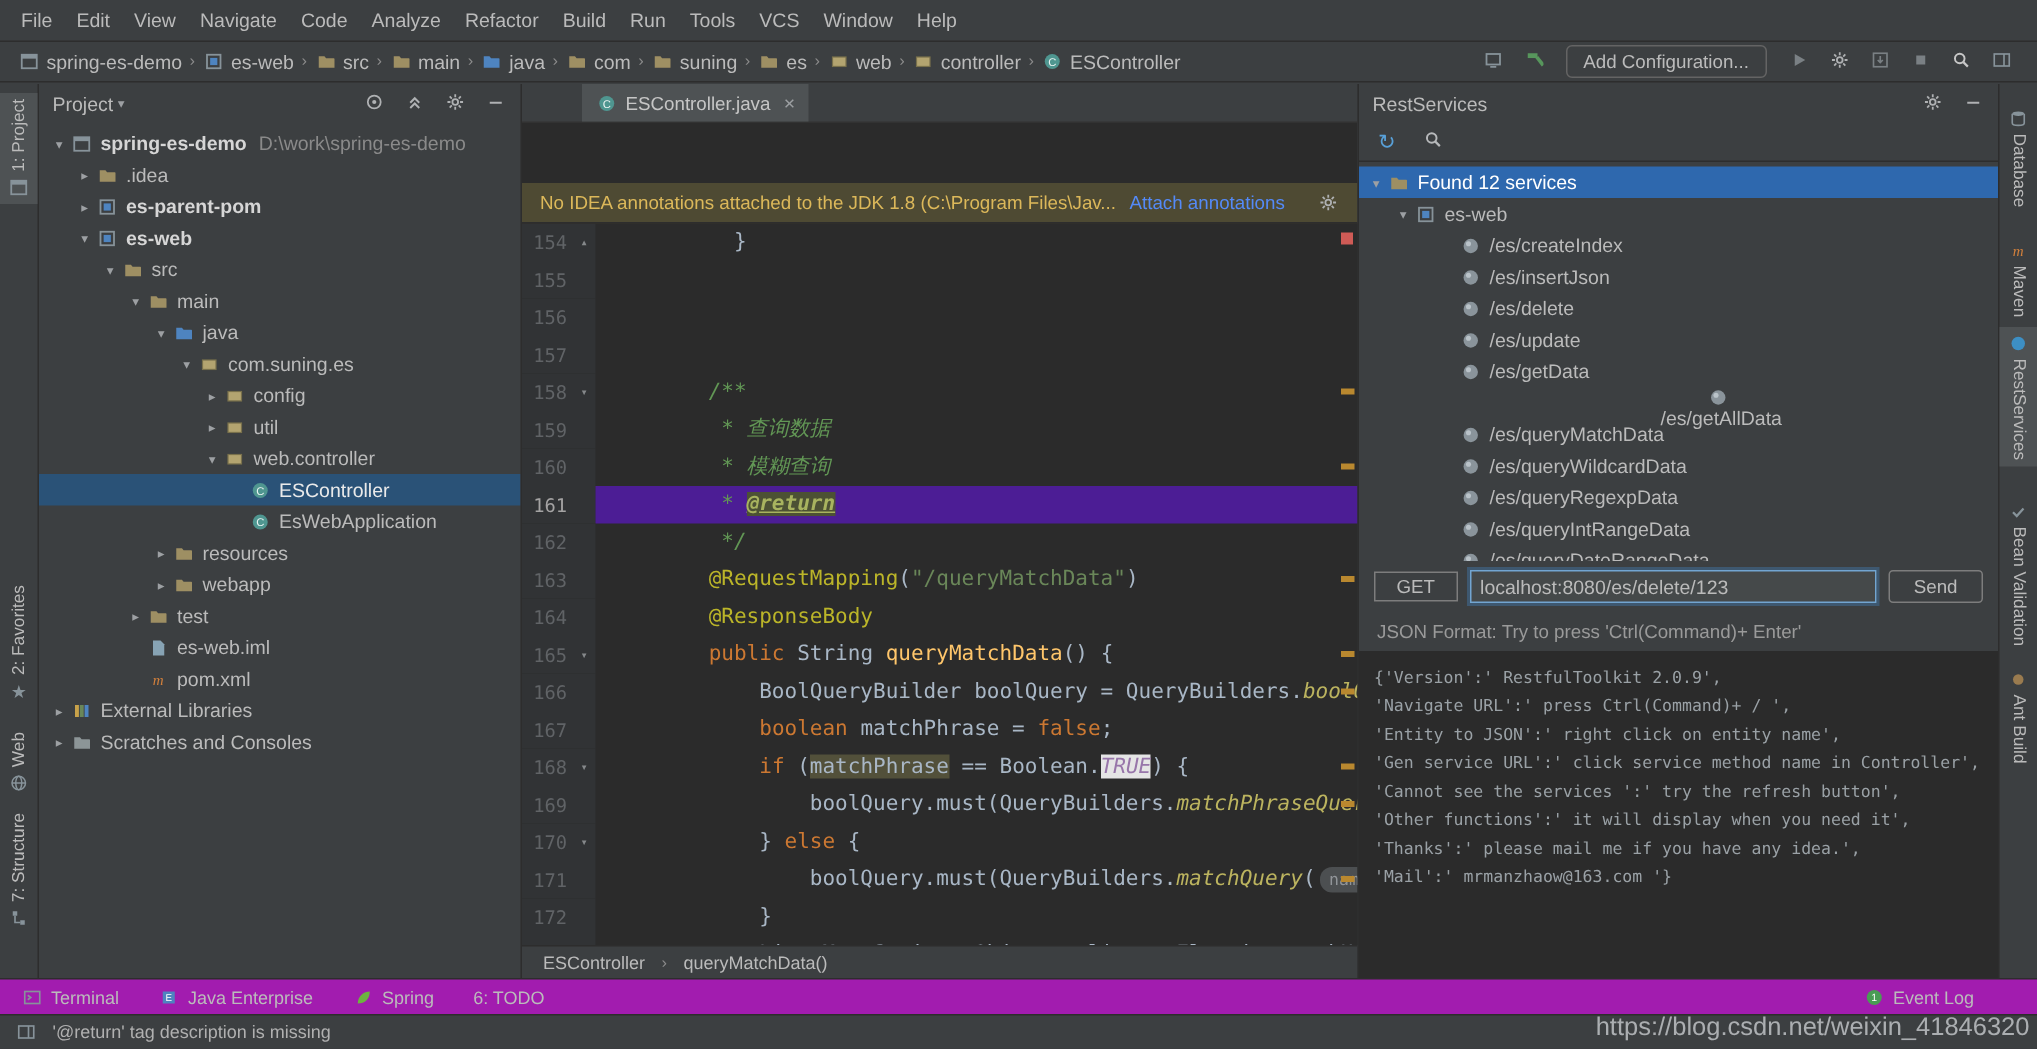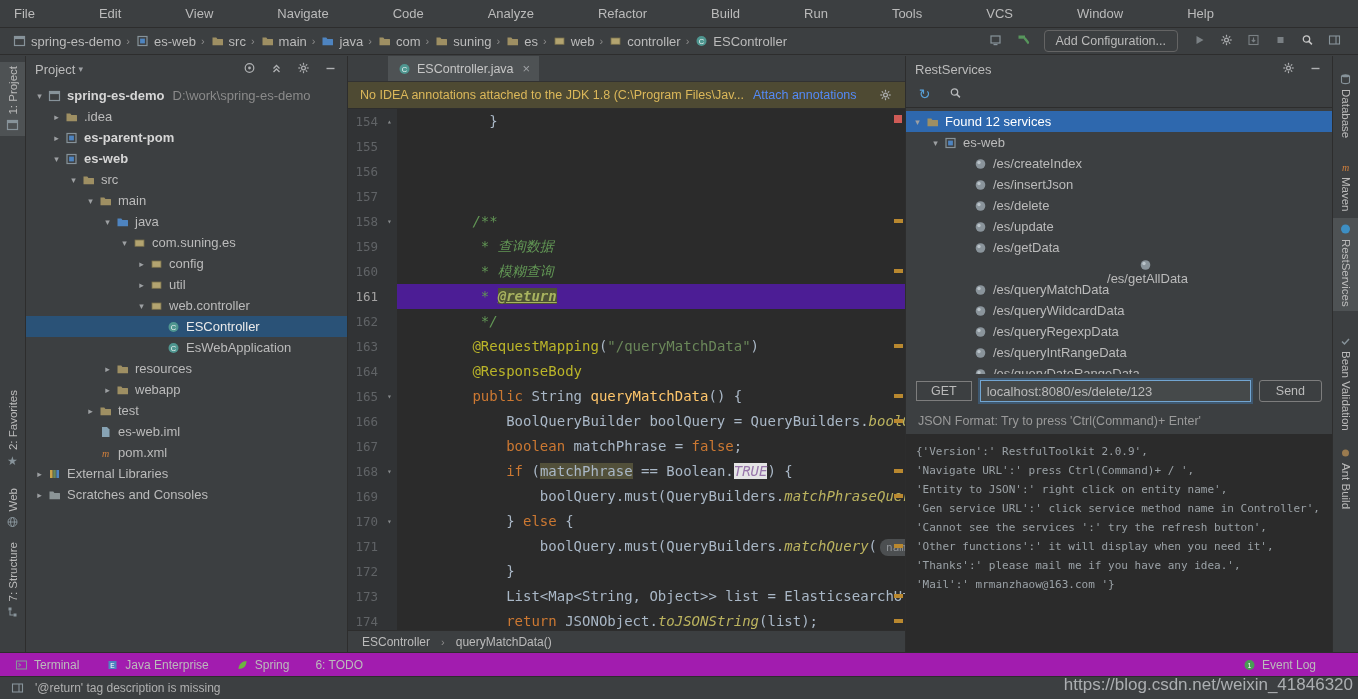--- a/index.html
+++ b/index.html
@@ -1,21 +1,21 @@
 <!DOCTYPE html>
 <html><head>
 <meta charset="utf-8">
 <style>
   *{box-sizing:border-box;margin:0;padding:0;}
   html,body{width:1358px;height:699px;}
   body{font-family:"Liberation Sans",sans-serif;font-size:13px;color:#bbbbbb;background:#3c3f41;overflow:hidden;}
   .app{position:relative;width:1358px;height:699px;background:#3c3f41;overflow:hidden;}
 
   
-  .menubar{height:28px;display:flex;align-items:center;padding:0 6px;border-bottom:1px solid #2d2d2d;gap:48px;}
+  .menubar{height:28px;display:flex;align-items:center;padding:0 6px;border-bottom:1px solid #2d2d2d;}
   .menu-item{padding:2px 8px;cursor:default;}
   .navbar{height:27px;display:flex;align-items:center;padding:0 10px;border-bottom:1px solid #2d2d2d;}
   .breadcrumbs{display:flex;align-items:center;min-width:0;overflow:hidden;white-space:nowrap;}
   .crumb{display:inline-flex;align-items:center;gap:4px;padding:0 2px;}
   .crumb-sep{color:#8c8c8c;padding:0 3px;font-size:11px;}
   .navbar-right{margin-left:auto;display:flex;align-items:center;}
   .iconrow{display:flex;align-items:center;gap:12px;padding:0 6px;}
   .add-config{border:1px solid #646464;border-radius:4px;padding:3px 11px;color:#bbb;font-size:12.5px;margin:0 8px;cursor:default;}
 
   
@@ -42,21 +42,21 @@
   .icon{display:inline-flex;width:15px;height:13px;align-items:center;justify-content:center;flex:none;}
   .tree-label{padding-left:5px;color:#bbb;}
   .bold{font-weight:bold;color:#d6d6d6;}
   .hint{color:#8a8a8a;padding-left:8px;}
 
   
   .editor{flex:1;min-width:0;display:flex;flex-direction:column;background:#2b2b2b;}
   .tabbar{height:26px;flex:none;background:#3c3f41;display:flex;align-items:stretch;border-bottom:1px solid #323232;}
   .tab{margin-left:40px;background:#4e5254;display:flex;align-items:center;gap:5px;padding:0 9px;font-size:12.5px;color:#c6c6c6;cursor:default;}
   .tab-close{color:#9da0a3;margin-left:4px;font-size:13px;}
-  .banner{height:27px;flex:none;background:#4e4a33;display:flex;align-items:center;gap:9px;padding:0 12px;font-size:12.5px;color:#dcb85a;border-bottom:1px solid #2d2d2d;white-space:nowrap;overflow:hidden;}
+  .banner{height:27px;flex:none;background:#4e4a33;display:flex;align-items:center;gap:9px;padding:0 12px;font-size:12.5px;color:#dcb85a;border-bottom:1px solid #2d2d2d;white-space:nowrap;overflow:hidden;margin-top:40px;}
   .banner-link{color:#548af7;cursor:pointer;text-decoration:none;flex:none;}
   #banner-gear{margin-left:auto;}
   .code-wrap{flex:1;position:relative;overflow:hidden;background:#2b2b2b;}
   .cl{display:flex;height:25px;line-height:25px;font-family:"DejaVu Sans Mono","Liberation Mono",monospace;font-size:14px;white-space:pre;}
   .ln{width:34px;flex:none;text-align:right;padding-right:4px;color:#606366;background:#313335;font-size:12.5px;}
   .foldcol{width:15px;flex:none;background:#313335;color:#85888a;font-size:8px;text-align:center;line-height:25px;}
   .codeline{flex:1;min-width:0;overflow:hidden;padding-left:8px;color:#a9b7c6;}
   .cl.current .codeline{background:#4c1d95;}
   .cl.current .ln{color:#a4a3a3;}
   .t-d{color:#a9b7c6;}

